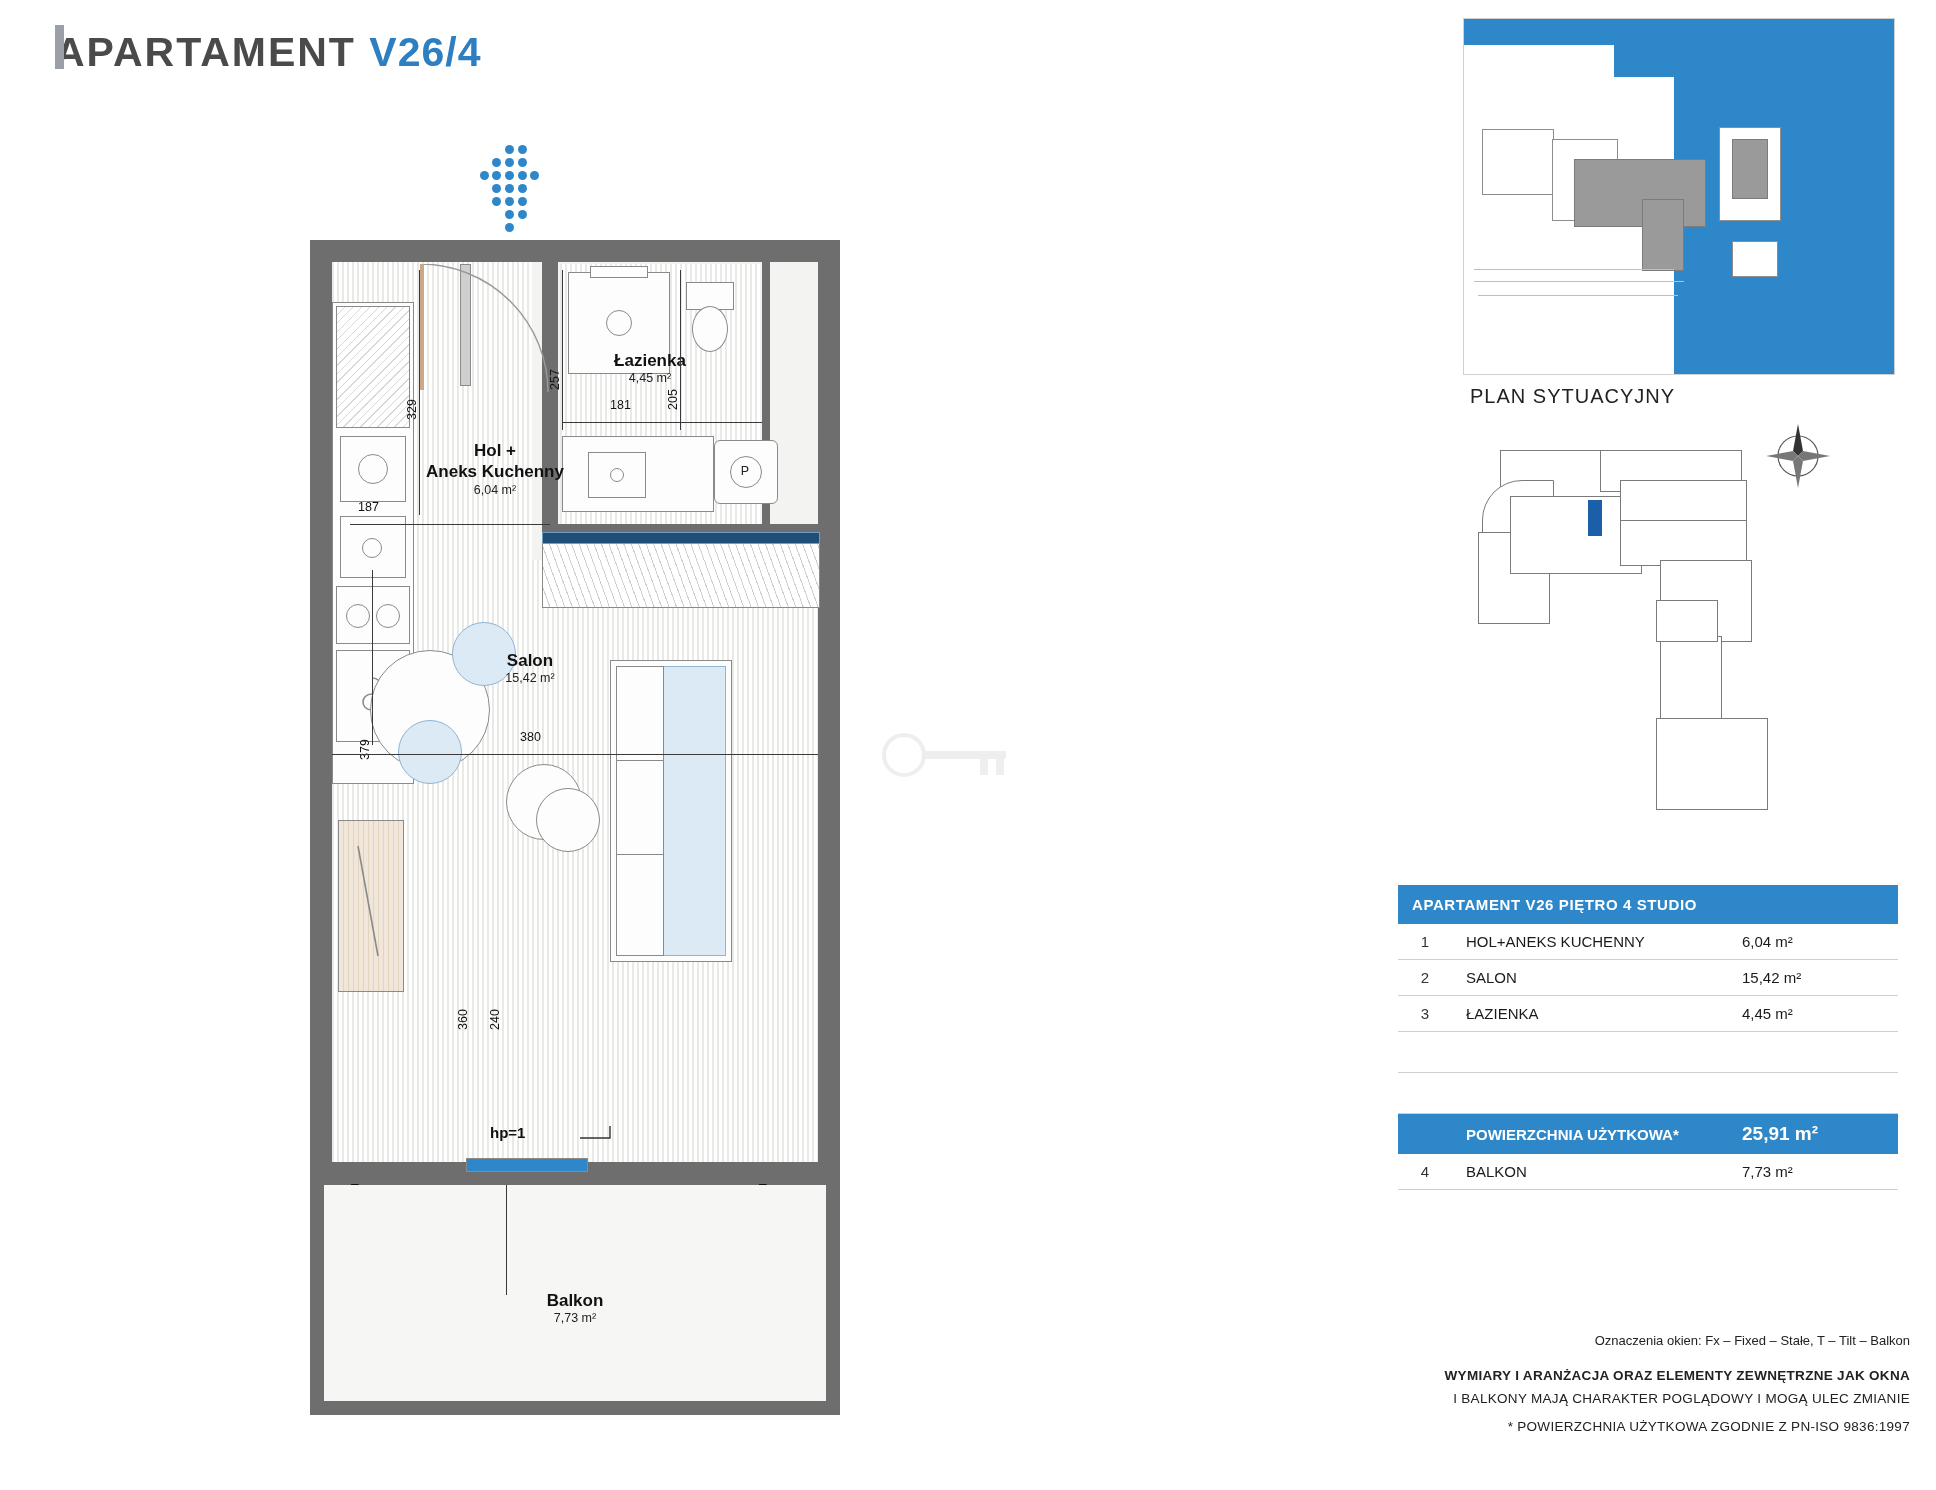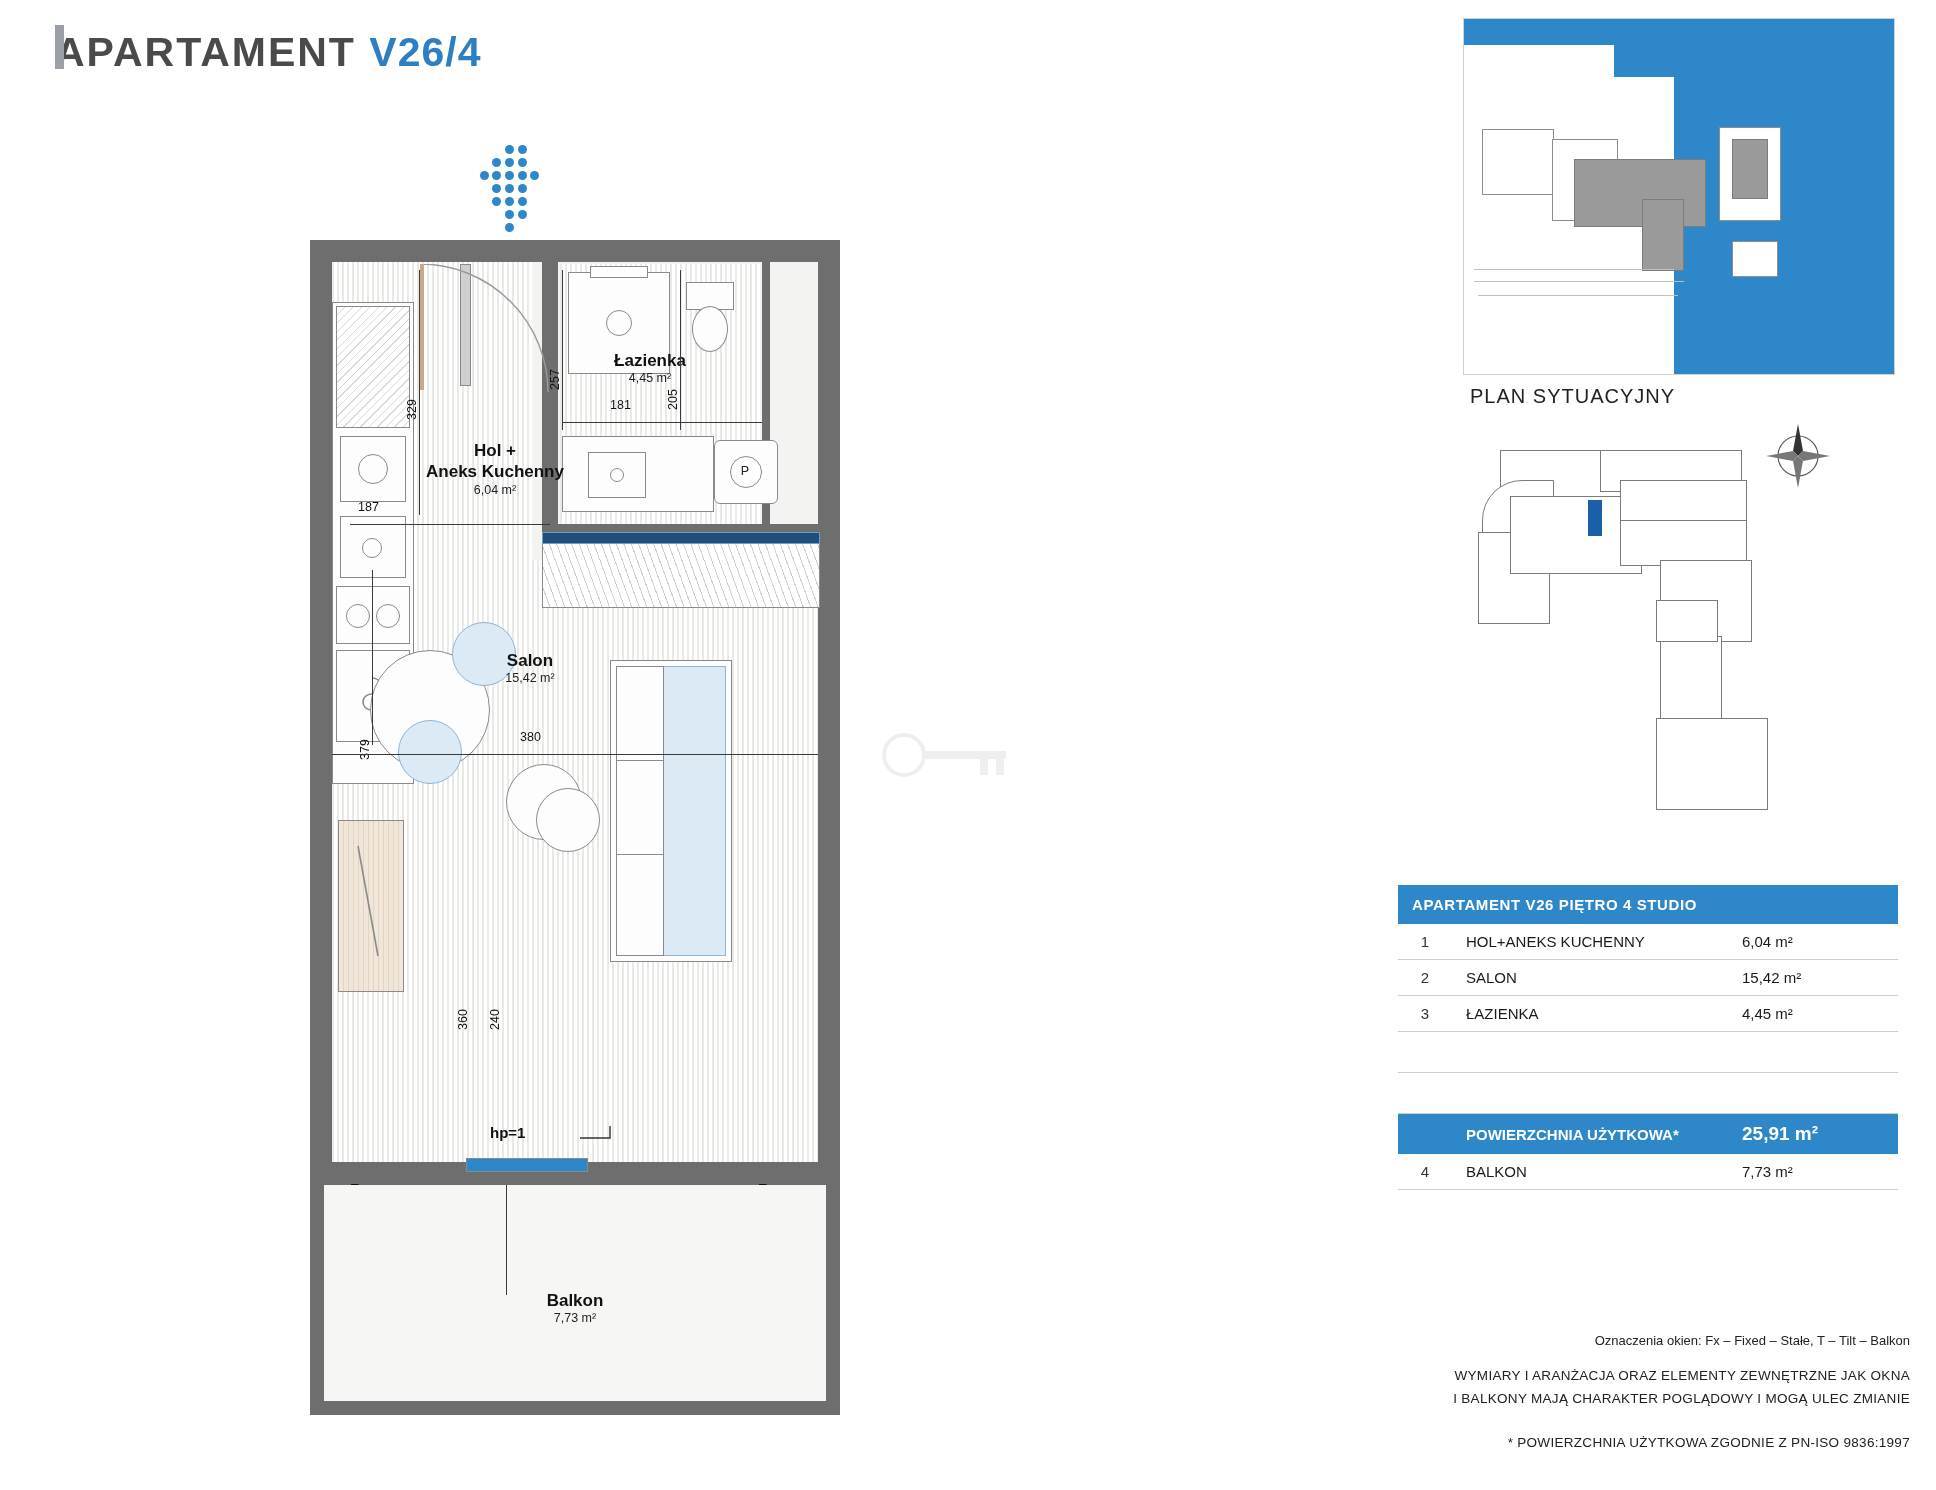--- a/index.html
+++ b/index.html
@@ -311,16 +311,16 @@
       <td class="idx">4</td>
       <td class="nm">BALKON</td>
       <td class="ar">7,73 m²</td>
     </tr>
   </tbody>
     </table>
 </div>
 
 <div id="notes">
   <div class="cap">Oznaczenia okien:  Fx – Fixed – Stałe,  T – Tilt – Balkon</div>
-  <div class="up" style="margin-top:14px;">WYMIARY I ARANŻACJA ORAZ ELEMENTY ZEWNĘTRZNE JAK OKNA</div>
+  <div class="up" style="margin-top:14px;font-weight:bold;">WYMIARY I ARANŻACJA ORAZ ELEMENTY ZEWNĘTRZNE JAK OKNA</div>
   <div class="up">I BALKONY MAJĄ CHARAKTER POGLĄDOWY I MOGĄ ULEC ZMIANIE</div>
-  <div class="up" style="margin-top:22px;">* POWIERZCHNIA UŻYTKOWA ZGODNIE Z PN-ISO 9836:1997</div>
+  <div class="up" style="margin-top:6px;">* POWIERZCHNIA UŻYTKOWA ZGODNIE Z PN-ISO 9836:1997</div>
 </div>
 
 </body></html>

